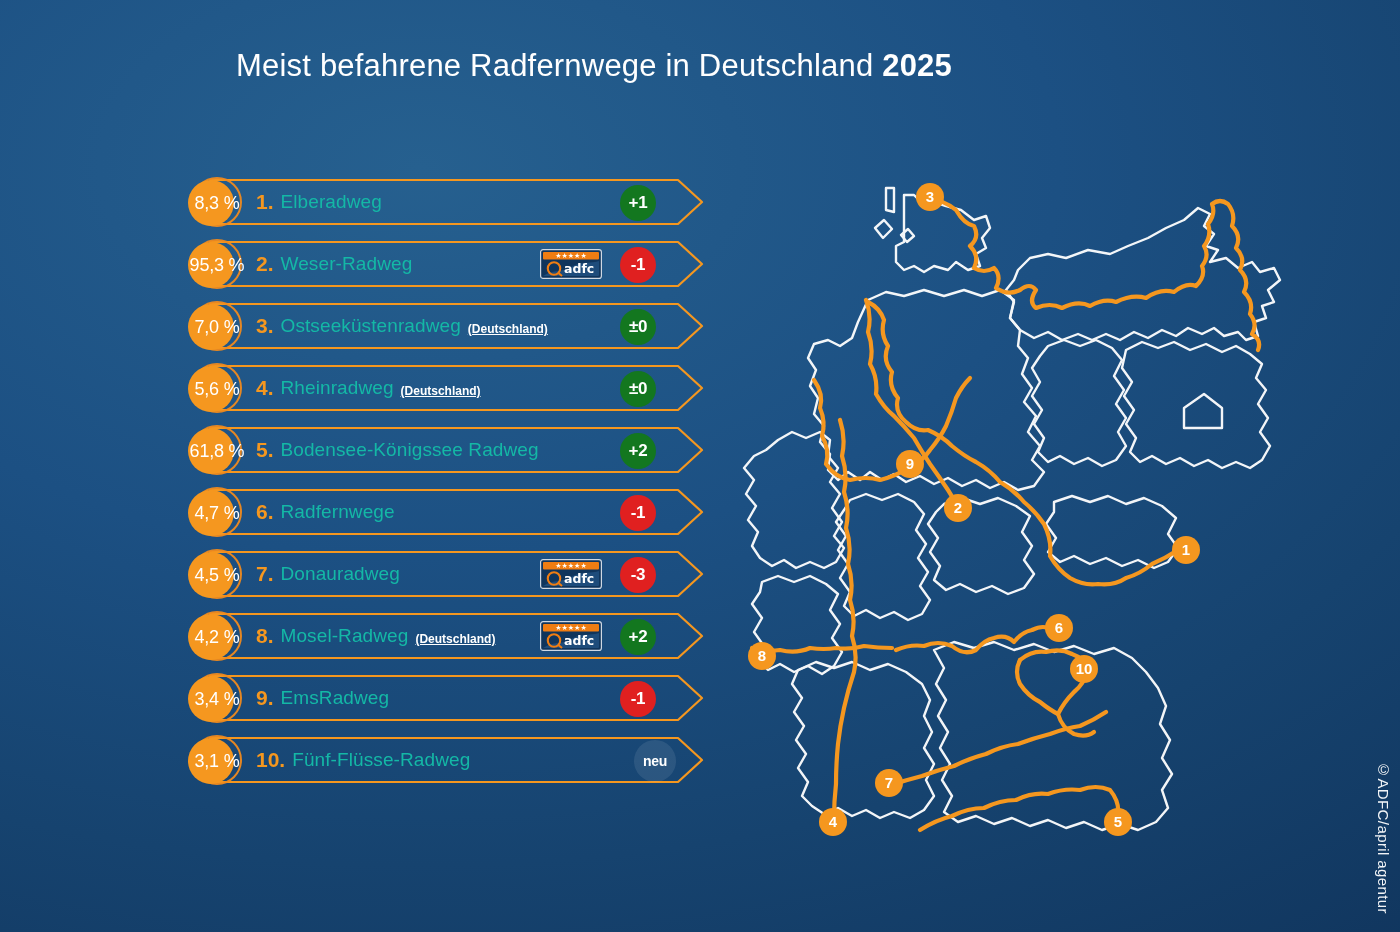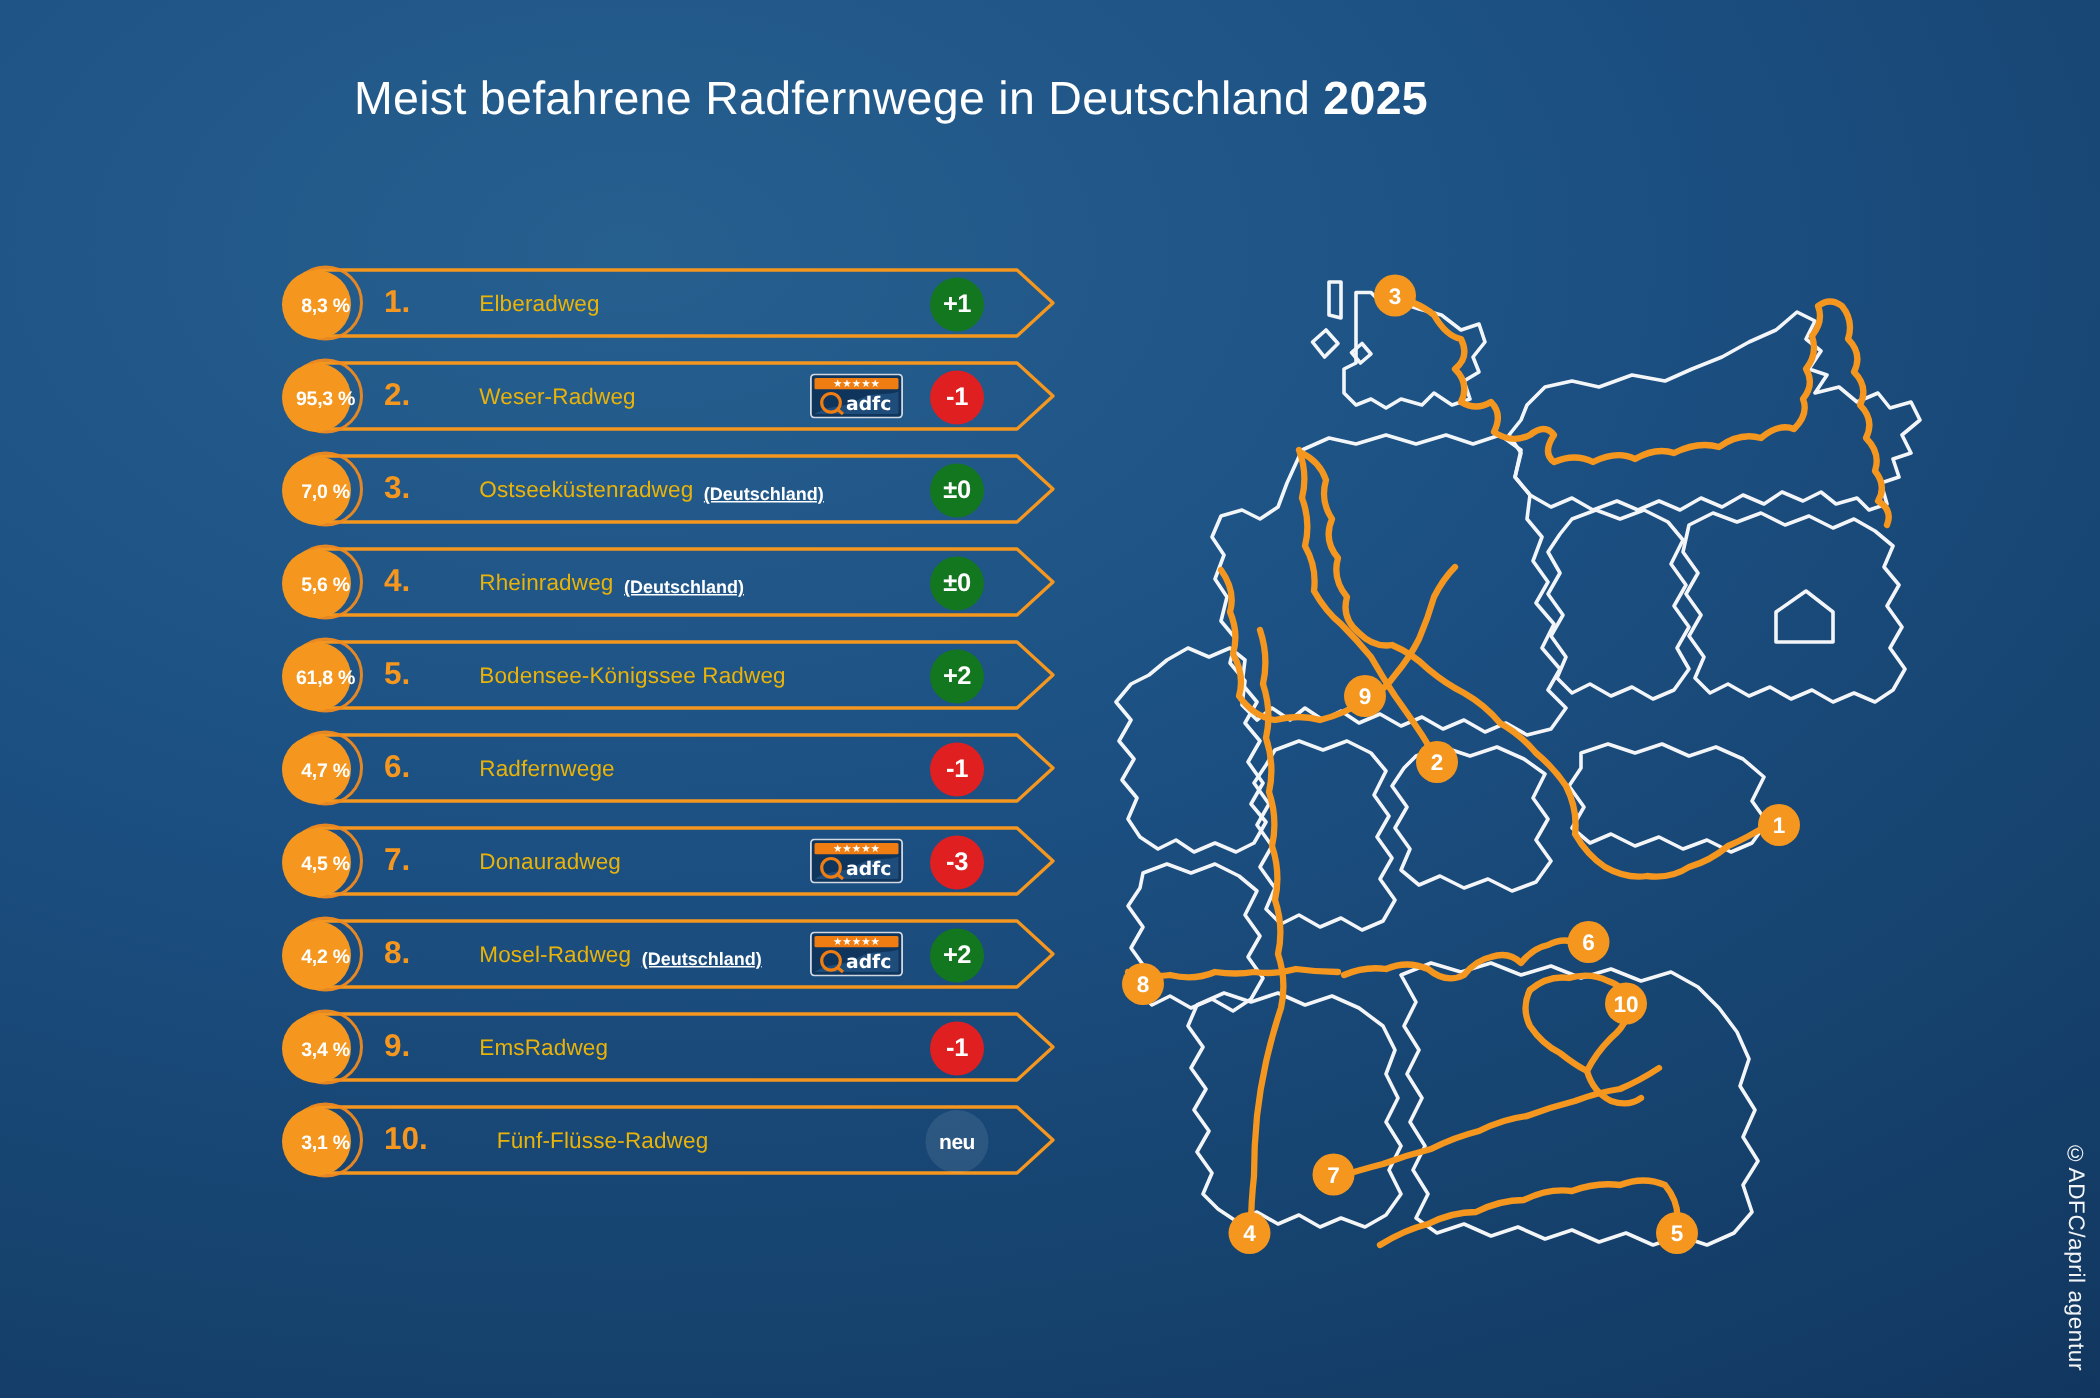--- a/index.html
+++ b/index.html
@@ -28,43 +28,43 @@
   .circle-wrap{position:absolute;left:0;top:2px;width:58px;height:48px;}
   .ring{
     position:absolute;left:4px;top:-1px;width:50px;height:50px;border-radius:50%;
     border:2px solid #f08a1d;box-sizing:border-box;opacity:.95;
   }
   .disc{
     position:absolute;left:0px;top:2px;width:46px;height:46px;border-radius:50%;
     background:#f5971f;display:flex;align-items:center;justify-content:center;
     box-sizing:border-box;
   }
-  .pct{font-size:13px;font-weight:700;color:#ffffff;letter-spacing:-.2px;white-space:nowrap;padding-left:12px;}
+  .pct{font-size:18px;font-weight:400;color:#ffffff;letter-spacing:-.2px;white-space:nowrap;padding-left:12px;}
   .label{
     position:absolute;left:68px;top:0;height:52px;display:flex;align-items:center;gap:7px;
     white-space:nowrap;
   }
   .rank{font-size:21px;font-weight:700;color:#f5971f;}
-  .name{font-size:15px;font-weight:400;color:#eab308;letter-spacing:.1px;margin-left:39px;}
+  .name{font-size:19px;font-weight:400;color:#14b8a6;letter-spacing:.1px;}
   .suffix{font-size:12px;font-weight:700;color:#ffffff;position:relative;top:3px;text-decoration:underline;}
 
   .adfc{
     position:absolute;top:11px;width:62px;height:30px;
   }
   .adfc svg{display:block;}
 
   .delta{
     position:absolute;top:9px;left:432px;width:36px;height:36px;border-radius:50%;
     display:flex;align-items:center;justify-content:center;
     font-size:17px;font-weight:700;color:#ffffff;letter-spacing:-.3px;
   }
   .delta.up{background:#13771f;}
   .delta.down{background:#e02020;}
   .delta.same{background:#13771f;}
-  .delta.neu{background:rgba(255,255,255,.09);font-size:14px;width:42px;height:42px;top:6px;left:429px;}
+  .delta.neu{background:rgba(255,255,255,.09);font-size:14px;width:42px;height:42px;top:6px;left:446px;}
 
   
   .map{position:absolute;left:718px;top:150px;width:580px;height:720px;}
   .map svg{display:block;}
   .marker-num{font-size:15px;font-weight:700;fill:#ffffff;font-family:"Liberation Sans",sans-serif;}
 
   
   .credit{
     position:absolute;right:8px;bottom:18px;
     writing-mode:vertical-rl;

